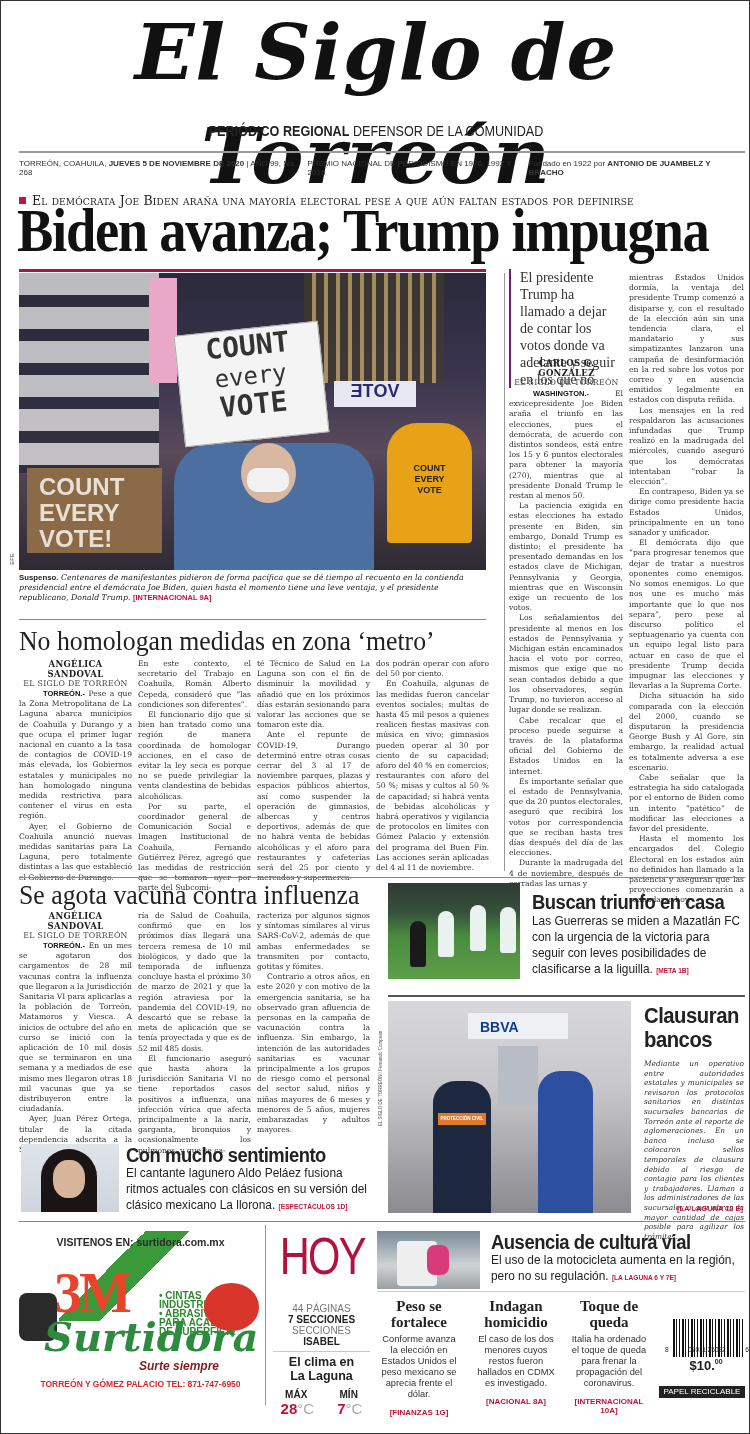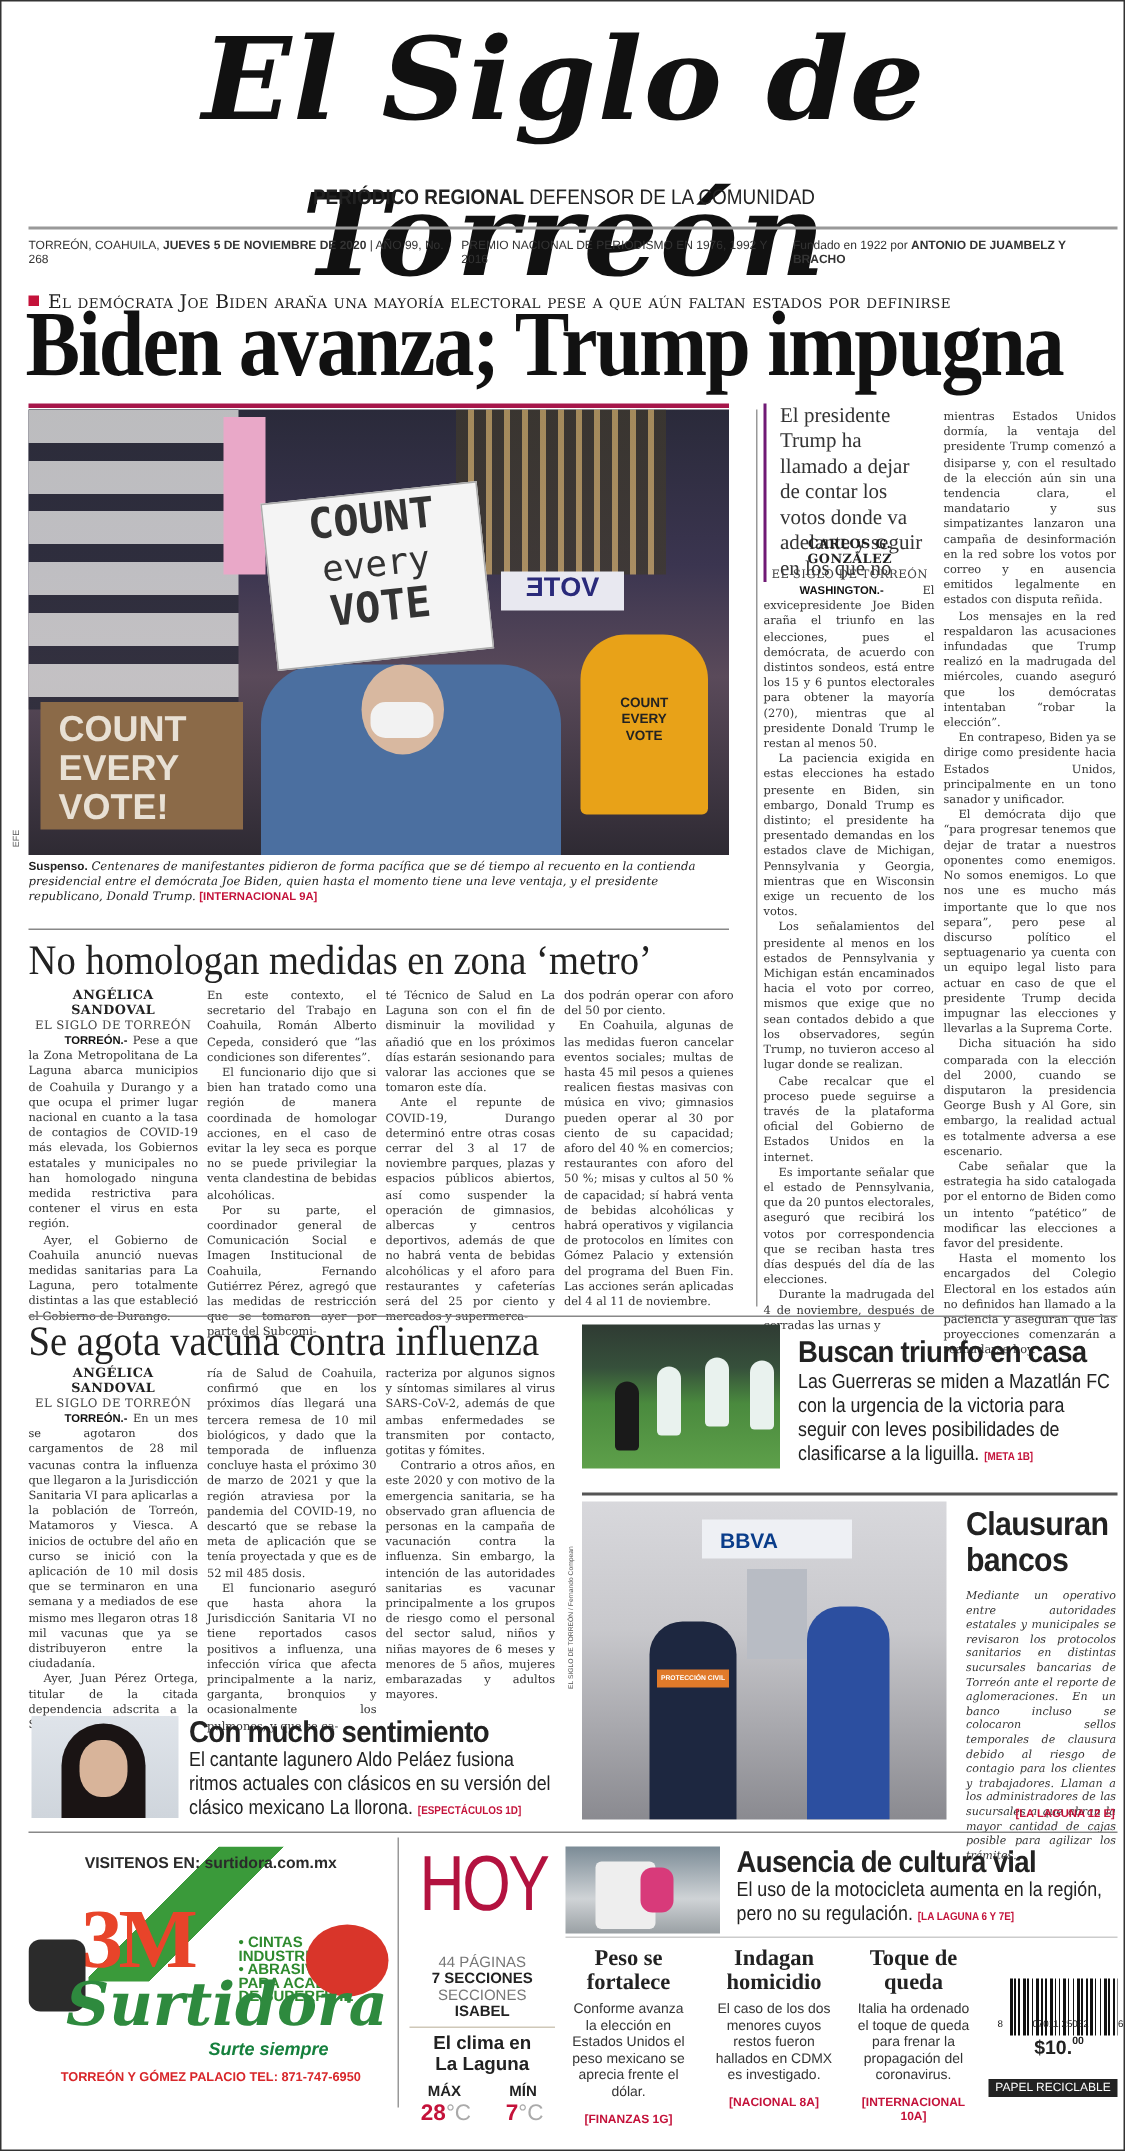--- a/index.html
+++ b/index.html
@@ -240,21 +240,21 @@
   <div class="abs" style="left:40px;top:0;width:200px;height:90px;background:linear-gradient(135deg,#fff 0 30%,#3a9a3a 30% 45%,#fff 45% 100%);"></div>
   <div class="abs" style="left:0;top:5px;width:243px;text-align:center;font-family:'Liberation Sans',sans-serif;font-weight:bold;font-size:10.5px;color:#2a2a2a;">VISITENOS EN: surtidora.com.mx</div>
   <div class="abs" style="left:35px;top:36px;font-family:Liberation Serif, serif;font-weight:bold;font-size:56px;color:#e8442a;letter-spacing:-3px;line-height:52px;">3M</div>
   <div class="abs" style="left:140px;top:28px;width:95px;font-family:'Liberation Sans',sans-serif;font-weight:bold;font-size:10px;line-height:9px;color:#2e8a2e;margin-top:32px;">
     <div>• <span>CINTAS INDUSTRIALES</span></div>
     <div>• <span>ABRASIVOS PARA ACABADOS DE SUPERFICIE</span></div>
   </div>
   <div class="abs" style="left:0;top:62px;width:38px;height:48px;background:#2b2b2b;border-radius:8px;"></div>
   <div class="abs" style="left:185px;top:52px;width:55px;height:48px;background:#d9352a;border-radius:50%;"></div>
   <div class="abs" style="left:25px;top:84px;font-family:'DejaVu Serif',serif;font-style:italic;font-weight:bold;font-size:40px;color:#2e8a3e;line-height:44px;">Surtidora</div>
-  <div class="abs" style="left:120px;top:128px;font-family:'Liberation Sans',sans-serif;font-style:italic;font-weight:bold;font-size:12px;color:#15803d;">Surte siempre</div>
+  <div class="abs" style="left:120px;top:128px;font-family:'Liberation Sans',sans-serif;font-style:italic;font-weight:bold;font-size:12px;color:#7f1d1d;">Surte siempre</div>
   <div class="abs" style="left:0;top:148px;width:243px;text-align:center;font-family:'Liberation Sans',sans-serif;font-weight:bold;font-size:8.5px;color:#d8262a;">TORREÓN Y GÓMEZ PALACIO TEL: 871-747-6950</div>
 </div>
 <div class="abs vrule" style="left:264px;top:1224px;height:180px;"></div>
 
 <div class="abs hoy">
   <div class="big">HOY</div>
   <div style="height:20px"></div>
   <div class="g">44 PÁGINAS</div>
   <div class="d">7 SECCIONES</div>
   <div class="g">SECCIONES</div>

